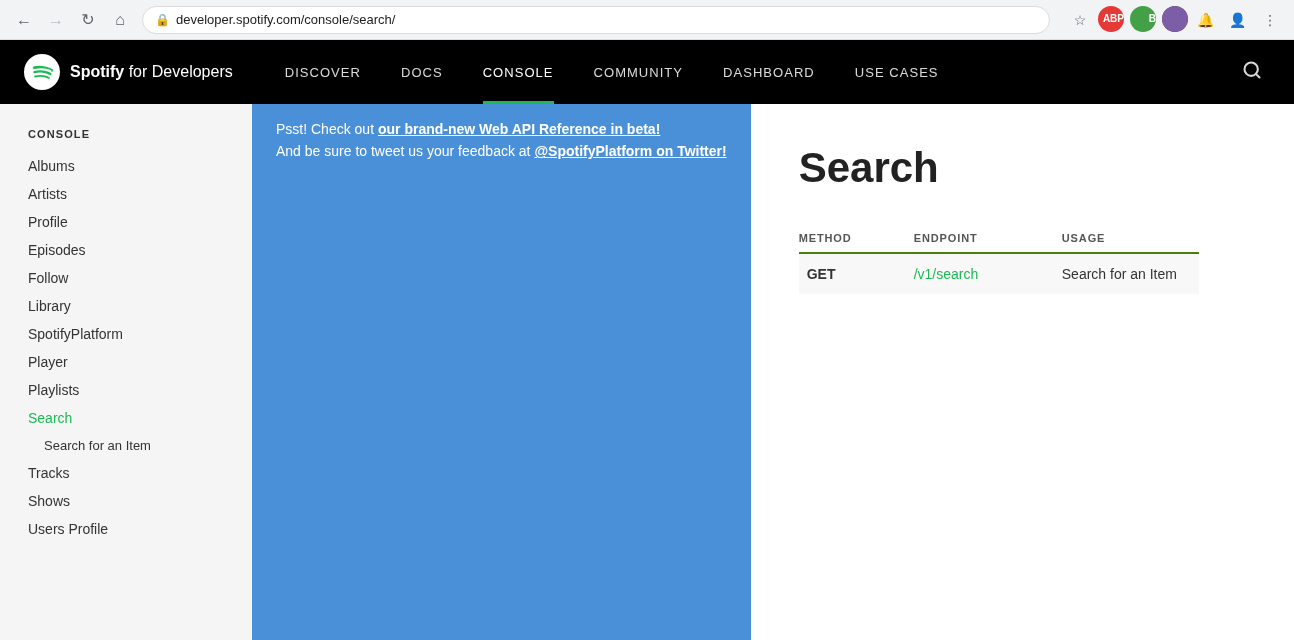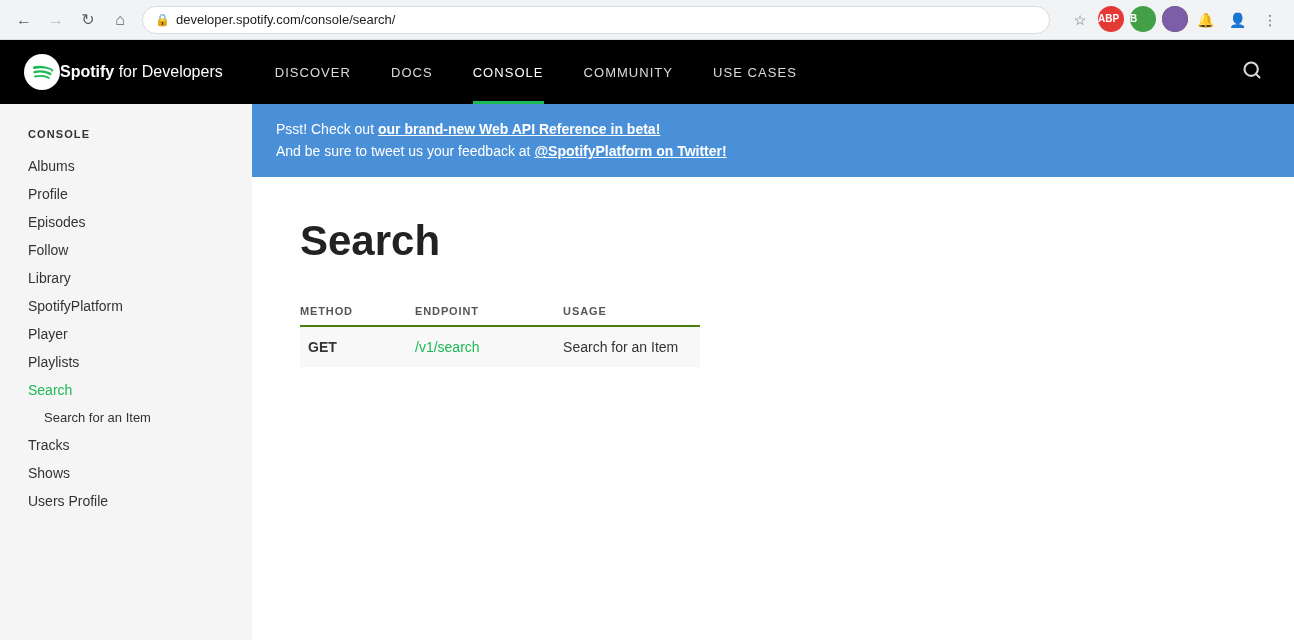--- a/index.html
+++ b/index.html
@@ -46,35 +46,36 @@
       background: none; border: none;
       cursor: pointer;
       display: flex; align-items: center; justify-content: center;
       border-radius: 50%;
       color: #5f6368;
       font-size: 14px;
     }
     .avatar-circle {
       width: 26px; height: 26px;
       border-radius: 50%;
-      display: flex; align-items: center; justify-content: flex-start;
+      display: flex; align-items: center; justify-content: flex-end;
       font-size: 11px; font-weight: bold; color: #fff;
     }
 
     
     .navbar {
       background: #000;
       height: 64px;
       display: flex;
       align-items: center;
       padding: 0 24px;
     }
     .navbar-logo {
       display: flex;
       align-items: center;
+      gap: 10px;
       margin-right: 32px;
       text-decoration: none;
     }
     .spotify-logo {
       width: 36px; height: 36px;
     }
     .logo-text {
       color: #fff;
       font-size: 16px;
       font-weight: 400;
@@ -259,50 +260,52 @@
       <circle cx="20" cy="20" r="20" fill="white"></circle>
       <path d="M28.5 27.2c-.3.5-.9.7-1.4.4-3.9-2.4-8.8-2.9-14.6-1.6-.6.1-1.1-.2-1.2-.8-.1-.6.2-1.1.8-1.2 6.3-1.4 11.8-.8 16.1 1.8.5.3.7.9.3 1.4zm1.9-4.3c-.4.6-1.2.8-1.8.4-4.5-2.7-11.3-3.5-16.6-1.9-.7.2-1.4-.2-1.6-.9-.2-.7.2-1.4.9-1.6 6-1.8 13.5-1 18.7 2.2.6.4.8 1.2.4 1.8zm.2-4.5C25.4 15.4 17.1 15.1 12 16.7c-.8.2-1.7-.2-1.9-1.1-.2-.8.2-1.7 1.1-1.9 5.8-1.8 15-.1 20.6 3.2.7.4 1 1.4.5 2.1-.4.7-1.4 1-2.1.5-.1-.1-.1-.1 0 0z" fill="#1DB954"></path>
     </svg>
     <span class="logo-text"><strong>Spotify</strong> <span>for Developers</span></span>
   </a>
   <div class="navbar-links">
     <a class="navbar-link">DISCOVER</a>
     <a class="navbar-link">DOCS</a>
     <a class="navbar-link active">CONSOLE</a>
     <a class="navbar-link">COMMUNITY</a>
+    <a class="navbar-link">DASHBOARD</a>
     <a class="navbar-link">USE CASES</a>
   </div>
   <span class="navbar-search">
     <svg width="20" height="20" viewBox="0 0 24 24" fill="none" stroke="white" stroke-width="2.5" stroke-linecap="round" stroke-linejoin="round">
       <circle cx="11" cy="11" r="8"></circle>
         <line x1="21" y1="21" x2="16.65" y2="16.65"></line>
     </svg>
   </span>
 </nav>
 
 <div class="page-layout">
 
   <aside class="sidebar">
     <div class="sidebar-section-title">CONSOLE</div>
     <a class="sidebar-item">Albums</a>
+    <a class="sidebar-item">Artists</a>
     <a class="sidebar-item">Profile</a>
     <a class="sidebar-item">Episodes</a>
     <a class="sidebar-item">Follow</a>
     <a class="sidebar-item">Library</a>
     <a class="sidebar-item">SpotifyPlatform</a>
     <a class="sidebar-item">Player</a>
     <a class="sidebar-item">Playlists</a>
     <a class="sidebar-item active">Search</a>
     <a class="sidebar-item sub">Search for an Item</a>
     <a class="sidebar-item">Tracks</a>
     <a class="sidebar-item">Shows</a>
     <a class="sidebar-item">Users Profile</a>
   </aside>
 
-  <div style="flex:1; display:flex; flex-direction:column;">
+  <div style="flex:1; display:flex; flex-direction:row;">
 
     <div class="banner">
       <span>Psst! Check out </span><a href="#">our brand-new Web API Reference in beta!</a>
       <br>
       <span>And be sure to tweet us your feedback at </span><a href="#">@SpotifyPlatform on Twitter!</a>
     </div>
 
     <div class="main-content">
       <h1 class="page-title">Search</h1>
 

